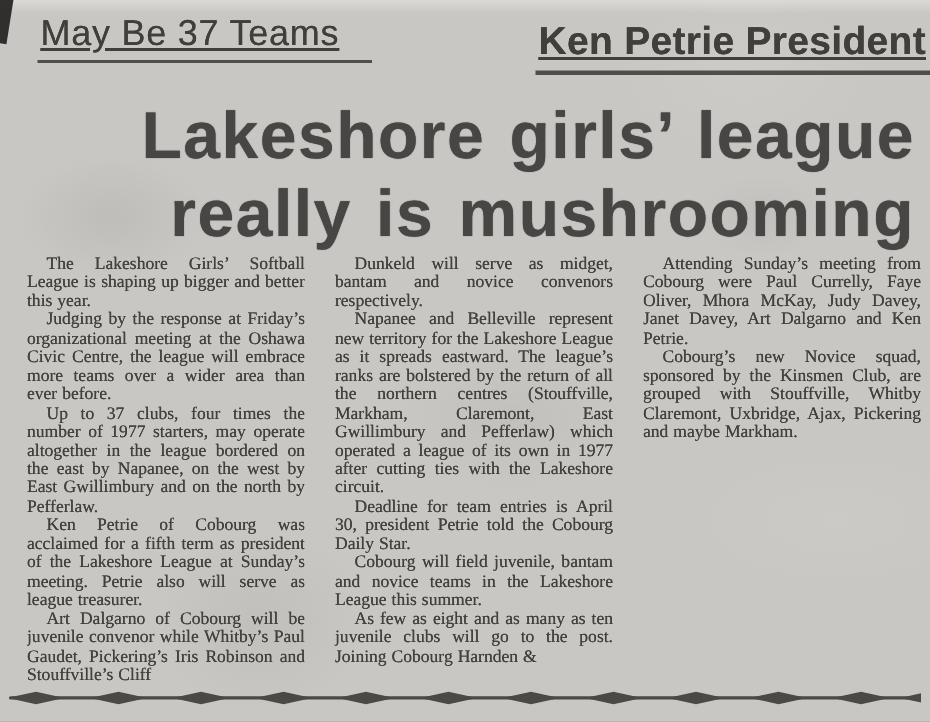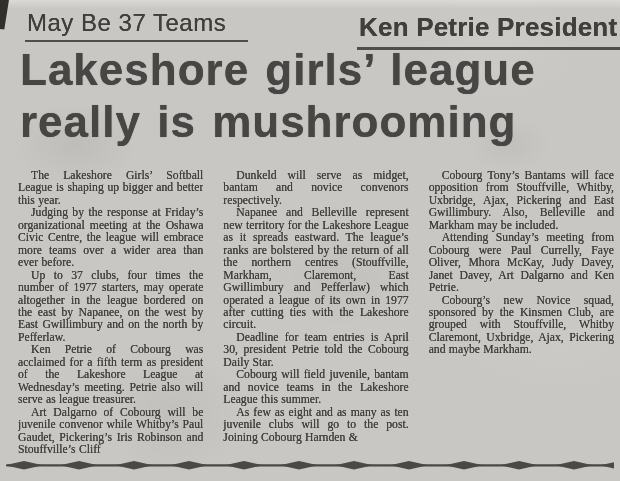--- a/index.html
+++ b/index.html
@@ -22,36 +22,38 @@
   .scan-mark{
     position:absolute;left:-3px;top:-5px;width:10px;height:34px;
     background:#1f1e1d;transform:rotate(9deg);opacity:.9;
   }
   .kicker{
     position:absolute;
     font-family:"Liberation Sans", sans-serif;
     color:#403f3c;
     white-space:nowrap;
     text-shadow:0 0 .4px #403f3c;
+    text-decoration:underline;
   }
   .kicker-left{left:27px;top:9px;font-size:24px;font-weight:400;letter-spacing:.5px;}
   .kicker-right{left:359px;top:12px;font-size:26px;font-weight:700;letter-spacing:.2px;text-align:right;}
   .rule{position:absolute;background:#504e4a;}
   .rule-left{left:25px;top:40px;width:223px;height:2.4px;}
   .rule-right{left:357px;top:47px;width:263px;height:3px;}
   .headline{
-    position:absolute;left:20px;top:44px;width:590px;
+    position:absolute;left:20px;top:65px;width:590px;
     margin:0;
     font-family:"Liberation Sans", sans-serif;
     font-weight:700;
     font-size:44px;line-height:51.5px;
     letter-spacing:1px;word-spacing:3px;
     color:#484644;
     text-shadow:0 0 .7px #484644;
     white-space:nowrap;
+    text-align:right;
   }
   .columns{
     position:absolute;left:8px;top:170px;width:606px;height:292px;
     display:flex;gap:10px;
   }
   .col{flex:1 1 0;overflow:hidden;margin-left:10px;}
   .col p{
     margin:0;
     text-align:justify;
     text-indent:13px;
@@ -82,32 +84,31 @@
   <h1 class="headline">
     <span>Lakeshore girls’ league</span><br>
     <span>really is mushrooming</span>
   </h1>
 
   <div class="columns">
     <div class="col">
       <p>The Lakeshore Girls’ Softball League is shaping up bigger and better this year.</p>
       <p>Judging by the response at Friday’s organizational meeting at the Oshawa Civic Centre, the league will embrace more teams over a wider area than ever before.</p>
       <p>Up to 37 clubs, four times the number of 1977 starters, may operate altogether in the league bordered on the east by Napanee, on the west by East Gwillimbury and on the north by Pefferlaw.</p>
-      <p>Ken Petrie of Cobourg was acclaimed for a fifth term as president of the Lakeshore League at Wednesday’s meeting. Petrie also will serve as league treasurer.</p>
+      <p>Ken Petrie of Cobourg was acclaimed for a fifth term as president of the Lakeshore League at Sunday’s meeting. Petrie also will serve as league treasurer.</p>
       <p>Art Dalgarno of Cobourg will be juvenile convenor while Whitby’s Paul Gaudet, Pickering’s Iris Robinson and Stouffville’s Cliff</p>
     </div>
     <div class="col">
       <p>Dunkeld will serve as midget, bantam and novice convenors respectively.</p>
       <p>Napanee and Belleville represent new territory for the Lakeshore League as it spreads eastward. The league’s ranks are bolstered by the return of all the northern centres (Stouffville, Markham, Claremont, East Gwillimbury and Pefferlaw) which operated a league of its own in 1977 after cutting ties with the Lakeshore circuit.</p>
       <p>Deadline for team entries is April 30, president Petrie told the Cobourg Daily Star.</p>
       <p>Cobourg will field juvenile, bantam and novice teams in the Lakeshore League this summer.</p>
       <p>As few as eight and as many as ten juvenile clubs will go to the post. Joining Cobourg Harnden &amp;</p>
     </div>
     <div class="col">
-      <p>Cobourg Tony’s Bantams will face opposition from Stouffville, Whitby, Uxbridge, Ajax, Pickering and East Gwillimbury. Also, Belleville and Markham may be included.</p>
       <p>Attending Sunday’s meeting from Cobourg were Paul Currelly, Faye Oliver, Mhora McKay, Judy Davey, Janet Davey, Art Dalgarno and Ken Petrie.</p>
       <p>Cobourg’s new Novice squad, sponsored by the Kinsmen Club, are grouped with Stouffville, Whitby Claremont, Uxbridge, Ajax, Pickering and maybe Markham.</p>
     </div>
   </div>
 
   <svg class="divider" width="608" height="13" viewBox="0 0 608 13">
     <rect x="0" y="5.2" width="608" height="2.2" rx="1" fill="#4b4946"></rect>
     <g fill="#4b4946">
       <polygon points="-1,6.3 18,2.1 37,6.3 18,10.5"></polygon>
       <polygon points="54,6.3 73,2.1 92,6.3 73,10.5"></polygon>

